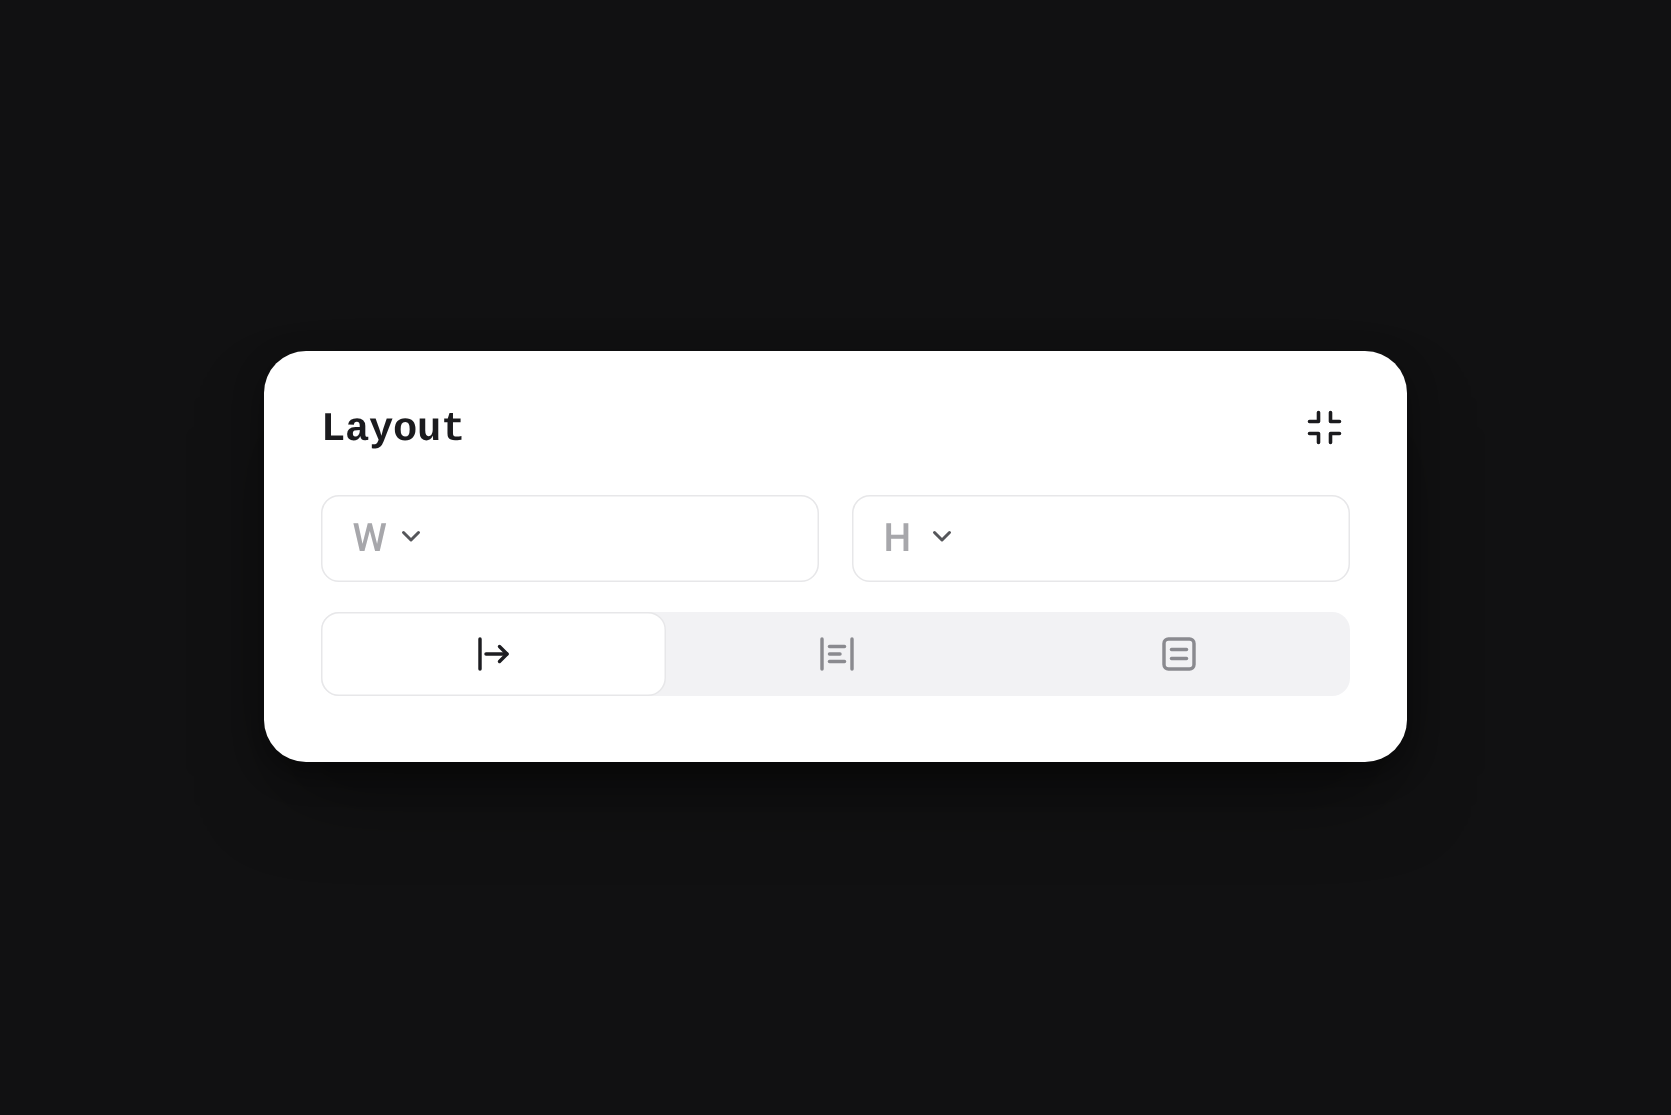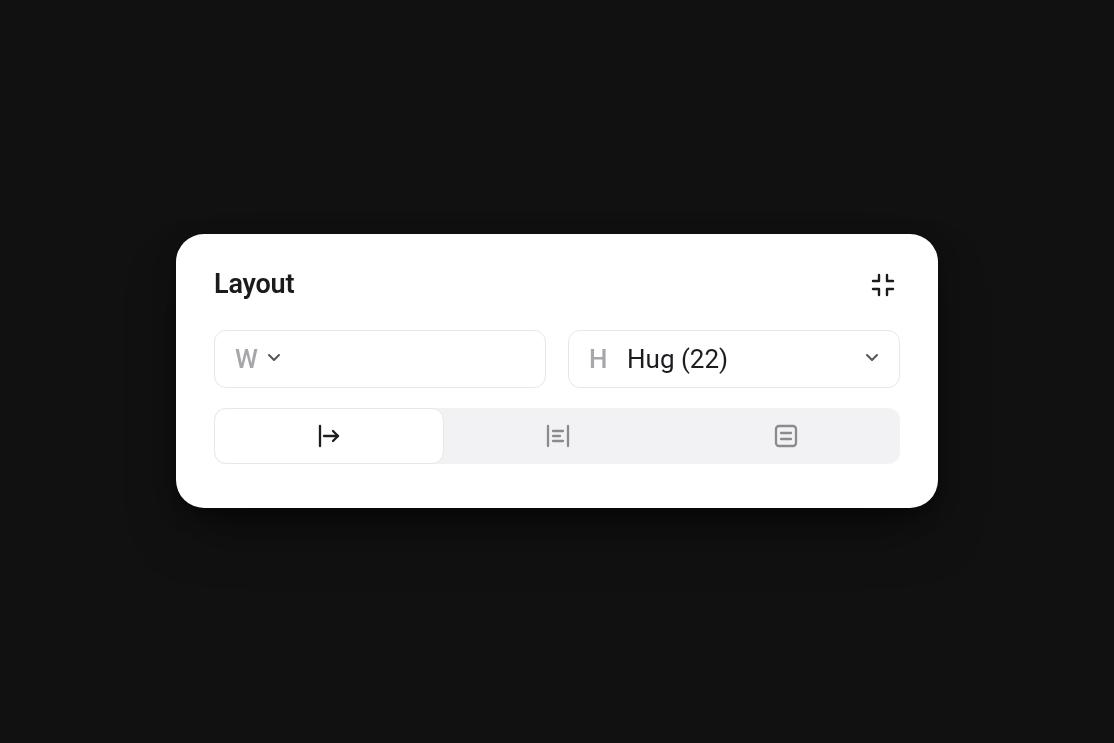--- a/index.html
+++ b/index.html
@@ -18,24 +18,25 @@
     position: absolute;
     left: 176px; top: 234px;
     width: 762px; height: 274px;
     background: #ffffff;
     border-radius: 28px;
     box-shadow: 0 30px 60px -20px rgba(0,0,0,0.55), 0 8px 20px rgba(0,0,0,0.35);
     padding: 34px 38px 32px 38px;
   }
   .panel-header {
     display: flex;
-    align-items: flex-start;
+    align-items: flex-end;
     justify-content: space-between;
     height: 34px;
     margin-bottom: 28px;
+    font-family: Liberation Mono, monospace;
   }
   .panel-title {
     font-size: 27px;
     font-weight: 600;
     color: #1b1b1e;
     letter-spacing: -0.2px;
   }
   .collapse-btn {
     width: 34px; height: 34px;
     display: flex; align-items: center; justify-content: center;
@@ -125,21 +126,20 @@
         <span class="dim-letter">W</span>
         <span class="chev">
           <svg width="18" height="18" viewBox="0 0 18 18" fill="none" stroke="currentColor" stroke-width="2" stroke-linecap="round" stroke-linejoin="round">
             <path d="M4 7 L9 12 L14 7"></path>
           </svg>
         </span>
       </div>
 
       <div class="dim-field">
         <span class="dim-letter">H</span>
-        <span class="dim-value">Hug (22)</span>
         <span class="chev">
           <svg width="18" height="18" viewBox="0 0 18 18" fill="none" stroke="currentColor" stroke-width="2" stroke-linecap="round" stroke-linejoin="round">
             <path d="M4 7 L9 12 L14 7"></path>
           </svg>
         </span>
       </div>
 
     </div>
 
     <div class="seg-row">

